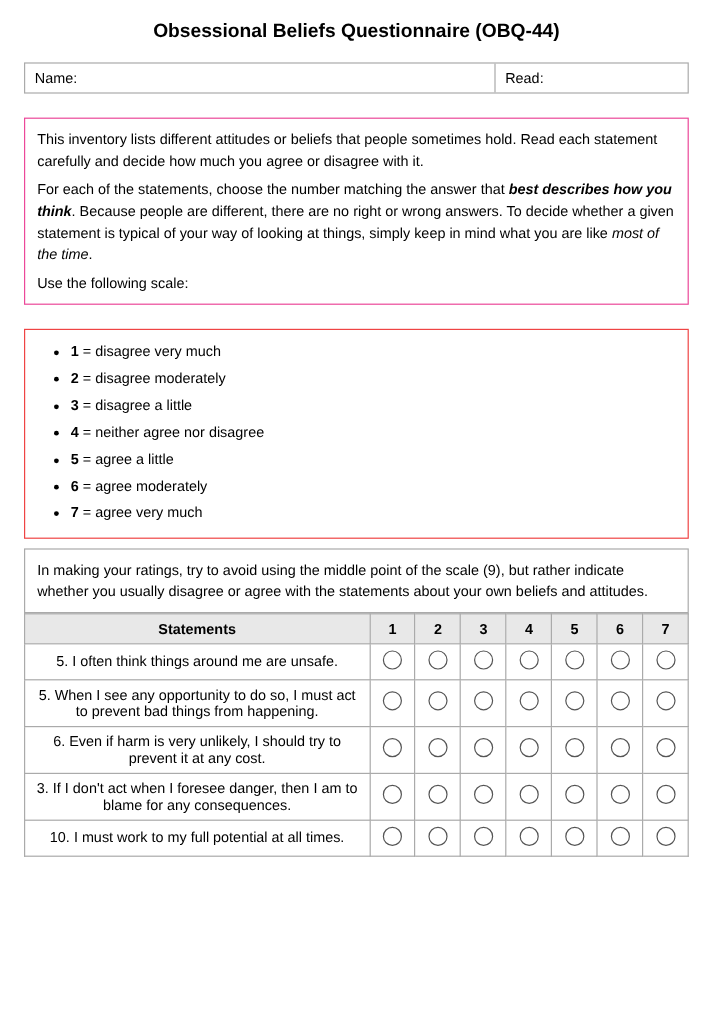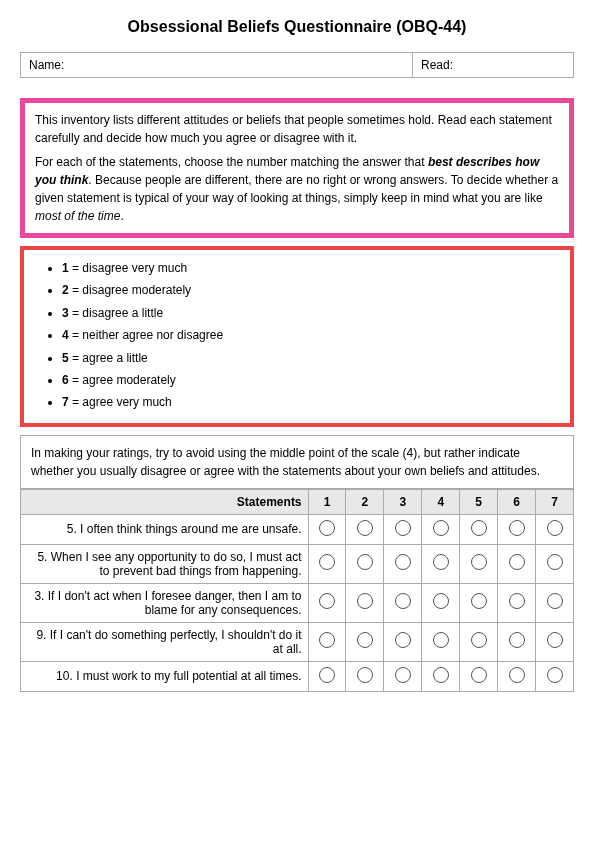--- a/index.html
+++ b/index.html
@@ -26,29 +26,29 @@
     .name-date-row .field {
       padding: 5px 8px;
       flex: 1;
       border-right: 1px solid #aaa;
     }
     .name-date-row .field:last-child {
       flex: 0 0 160px;
       border-right: none;
     }
     .intro-box {
-      border: 5px solid #ec4899;
+      border: 1px solid #ec4899;
       padding: 8px 10px;
-      margin-bottom: 8px;
+      margin-bottom: 20px;
       line-height: 1.5;
     }
     .intro-box p { margin-bottom: 6px; }
     .intro-box p:last-child { margin-bottom: 0; }
     .scale-box {
-      border: 4px solid #ef4444;
+      border: 1px solid #ef4444;
       padding: 8px 10px 8px 20px;
       margin-bottom: 8px;
       line-height: 1.7;
     }
     .scale-box ul {
       list-style: disc;
       padding-left: 18px;
     }
     .scale-box ul li { margin-bottom: 2px; }
     .instruction-box {
@@ -65,21 +65,21 @@
     table thead tr {
       background: #e8e8e8;
     }
     table th, table td {
       border: 1px solid #aaa;
       padding: 5px 6px;
       text-align: center;
       vertical-align: middle;
     }
     table th:first-child, table td:first-child {
-      text-align: right;
+      text-align: center;
       width: 52%;
     }
     table th {
       font-weight: bold;
       font-size: 12px;
     }
     table td {
       font-size: 12px;
     }
     .radio-circle {
@@ -106,36 +106,37 @@
   <div class="field">
     <span>Read:</span>
   </div>
 </div>
 
 <div class="intro-box">
   <p>This inventory lists different attitudes or beliefs that people sometimes hold. Read each statement carefully and decide how much you agree or disagree with it.</p>
   <p>
     For each of the statements, choose the number matching the answer that <span class="bold-italic">best describes how you think</span>. Because people are different, there are no right or wrong answers. To decide whether a given statement is typical of your way of looking at things, simply keep in mind what you are like <span class="italic">most of the time</span>.
   </p>
+  <p>Use the following scale:</p>
 </div>
 
 <div class="scale-box">
   <ul>
     <li><strong>1</strong> = disagree very much</li>
     <li><strong>2</strong> = disagree moderately</li>
     <li><strong>3</strong> = disagree a little</li>
     <li><strong>4</strong> = neither agree nor disagree</li>
     <li><strong>5</strong> = agree a little</li>
     <li><strong>6</strong> = agree moderately</li>
     <li><strong>7</strong> = agree very much</li>
   </ul>
 </div>
 
 <div class="instruction-box">
-  <span>In making your ratings, try to avoid using the middle point of the scale (4), but rather indicate whether you usually disagree or agree with the statements about your own beliefs and attitudes.</span>
+  <span>In making your ratings, try to avoid using the middle point of the scale (9), but rather indicate whether you usually disagree or agree with the statements about your own beliefs and attitudes.</span>
 </div>
 
 <table>
   <thead>
     <tr>
       <th>Statements</th>
       <th>1</th>
       <th>2</th>
       <th>3</th>
       <th>4</th>
@@ -159,31 +160,31 @@
         <td>5. When I see any opportunity to do so, I must act to prevent bad things from happening.</td>
         <td><span class="radio-circle"></span></td>
         <td><span class="radio-circle"></span></td>
         <td><span class="radio-circle"></span></td>
         <td><span class="radio-circle"></span></td>
         <td><span class="radio-circle"></span></td>
         <td><span class="radio-circle"></span></td>
         <td><span class="radio-circle"></span></td>
       </tr>
       <tr>
+        <td>6. Even if harm is very unlikely, I should try to prevent it at any cost.</td>
+        <td><span class="radio-circle"></span></td>
+        <td><span class="radio-circle"></span></td>
+        <td><span class="radio-circle"></span></td>
+        <td><span class="radio-circle"></span></td>
+        <td><span class="radio-circle"></span></td>
+        <td><span class="radio-circle"></span></td>
+        <td><span class="radio-circle"></span></td>
+      </tr>
+      <tr>
         <td>3. If I don't act when I foresee danger, then I am to blame for any consequences.</td>
-        <td><span class="radio-circle"></span></td>
-        <td><span class="radio-circle"></span></td>
-        <td><span class="radio-circle"></span></td>
-        <td><span class="radio-circle"></span></td>
-        <td><span class="radio-circle"></span></td>
-        <td><span class="radio-circle"></span></td>
-        <td><span class="radio-circle"></span></td>
-      </tr>
-      <tr>
-        <td>9. If I can't do something perfectly, I shouldn't do it at all.</td>
         <td><span class="radio-circle"></span></td>
         <td><span class="radio-circle"></span></td>
         <td><span class="radio-circle"></span></td>
         <td><span class="radio-circle"></span></td>
         <td><span class="radio-circle"></span></td>
         <td><span class="radio-circle"></span></td>
         <td><span class="radio-circle"></span></td>
       </tr>
       <tr>
         <td>10. I must work to my full potential at all times.</td>

